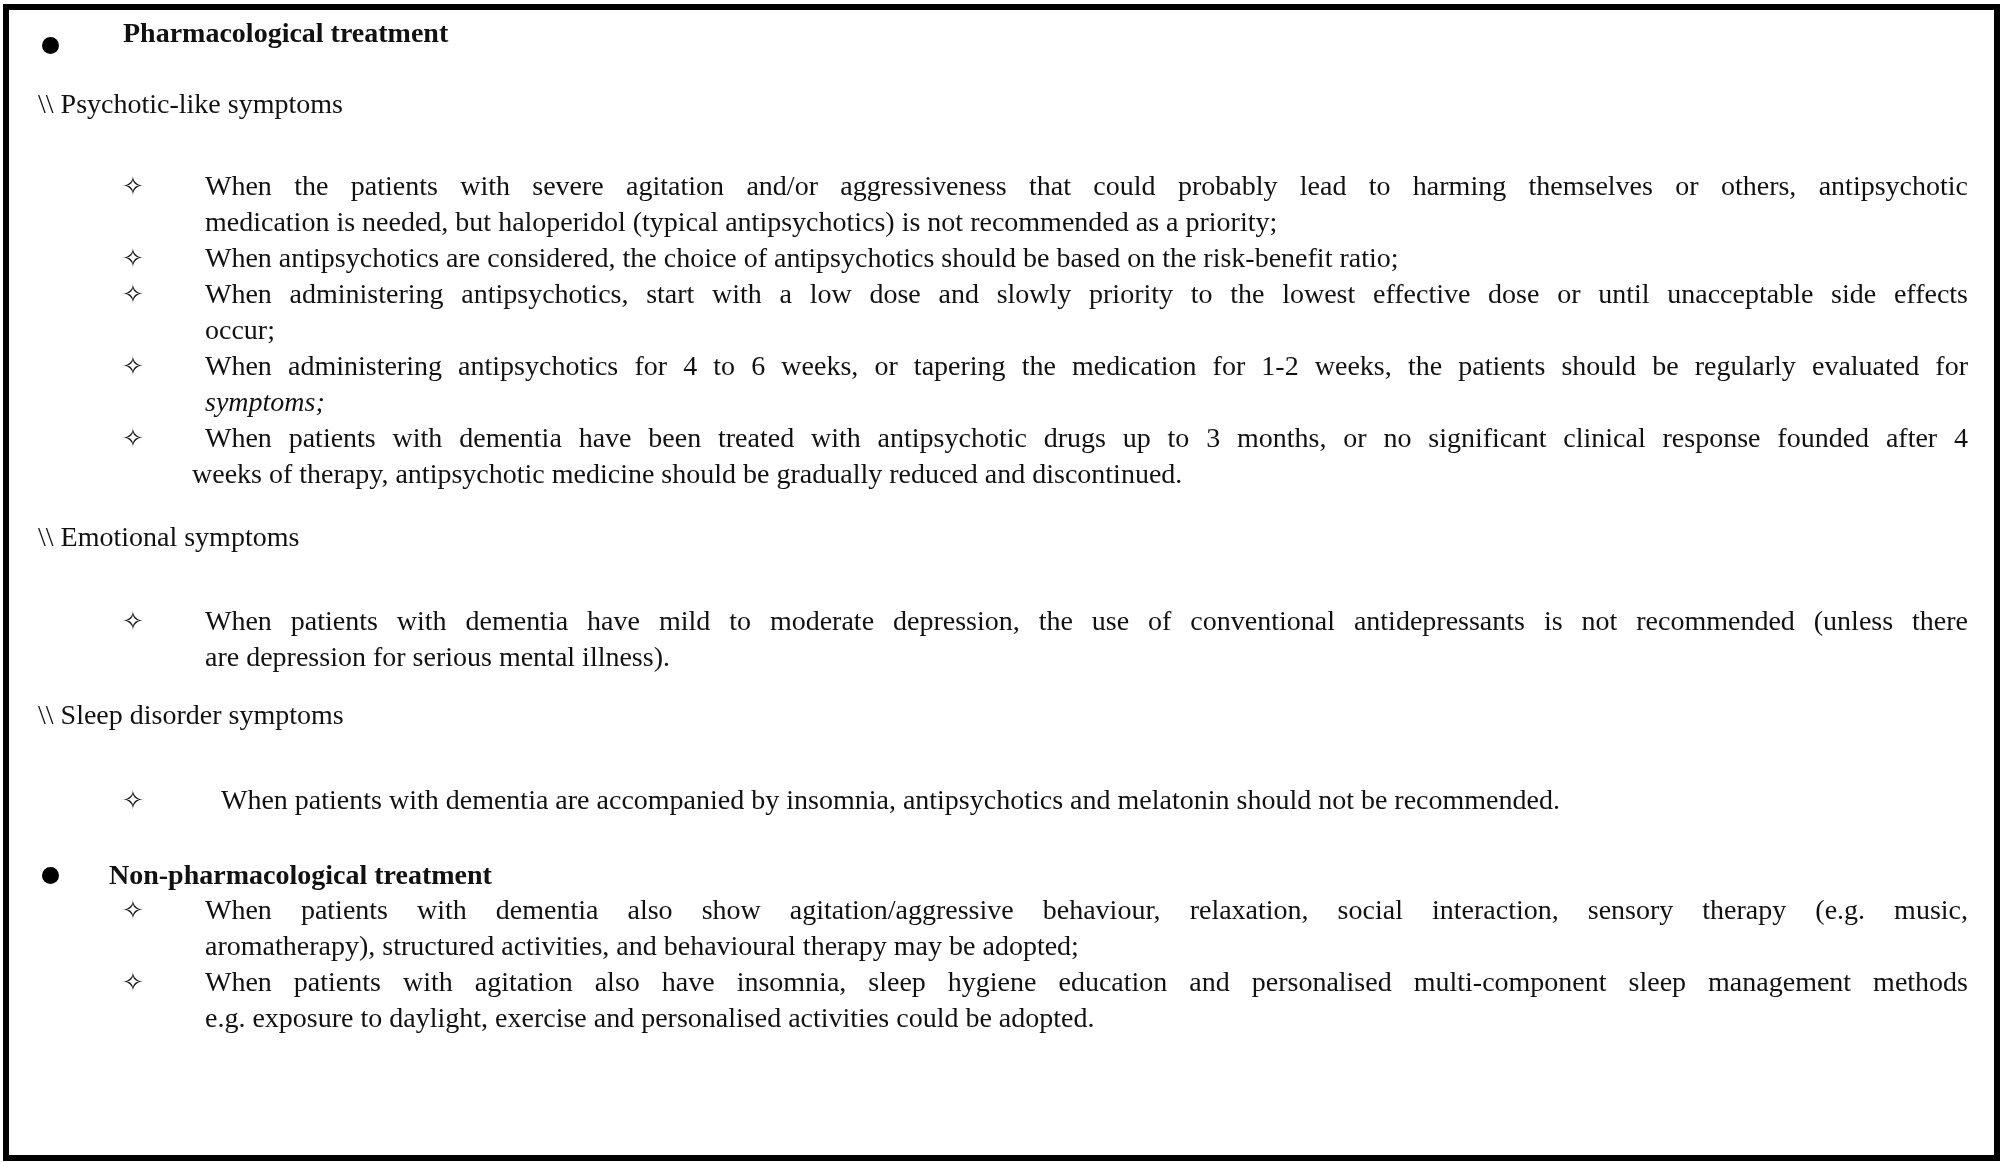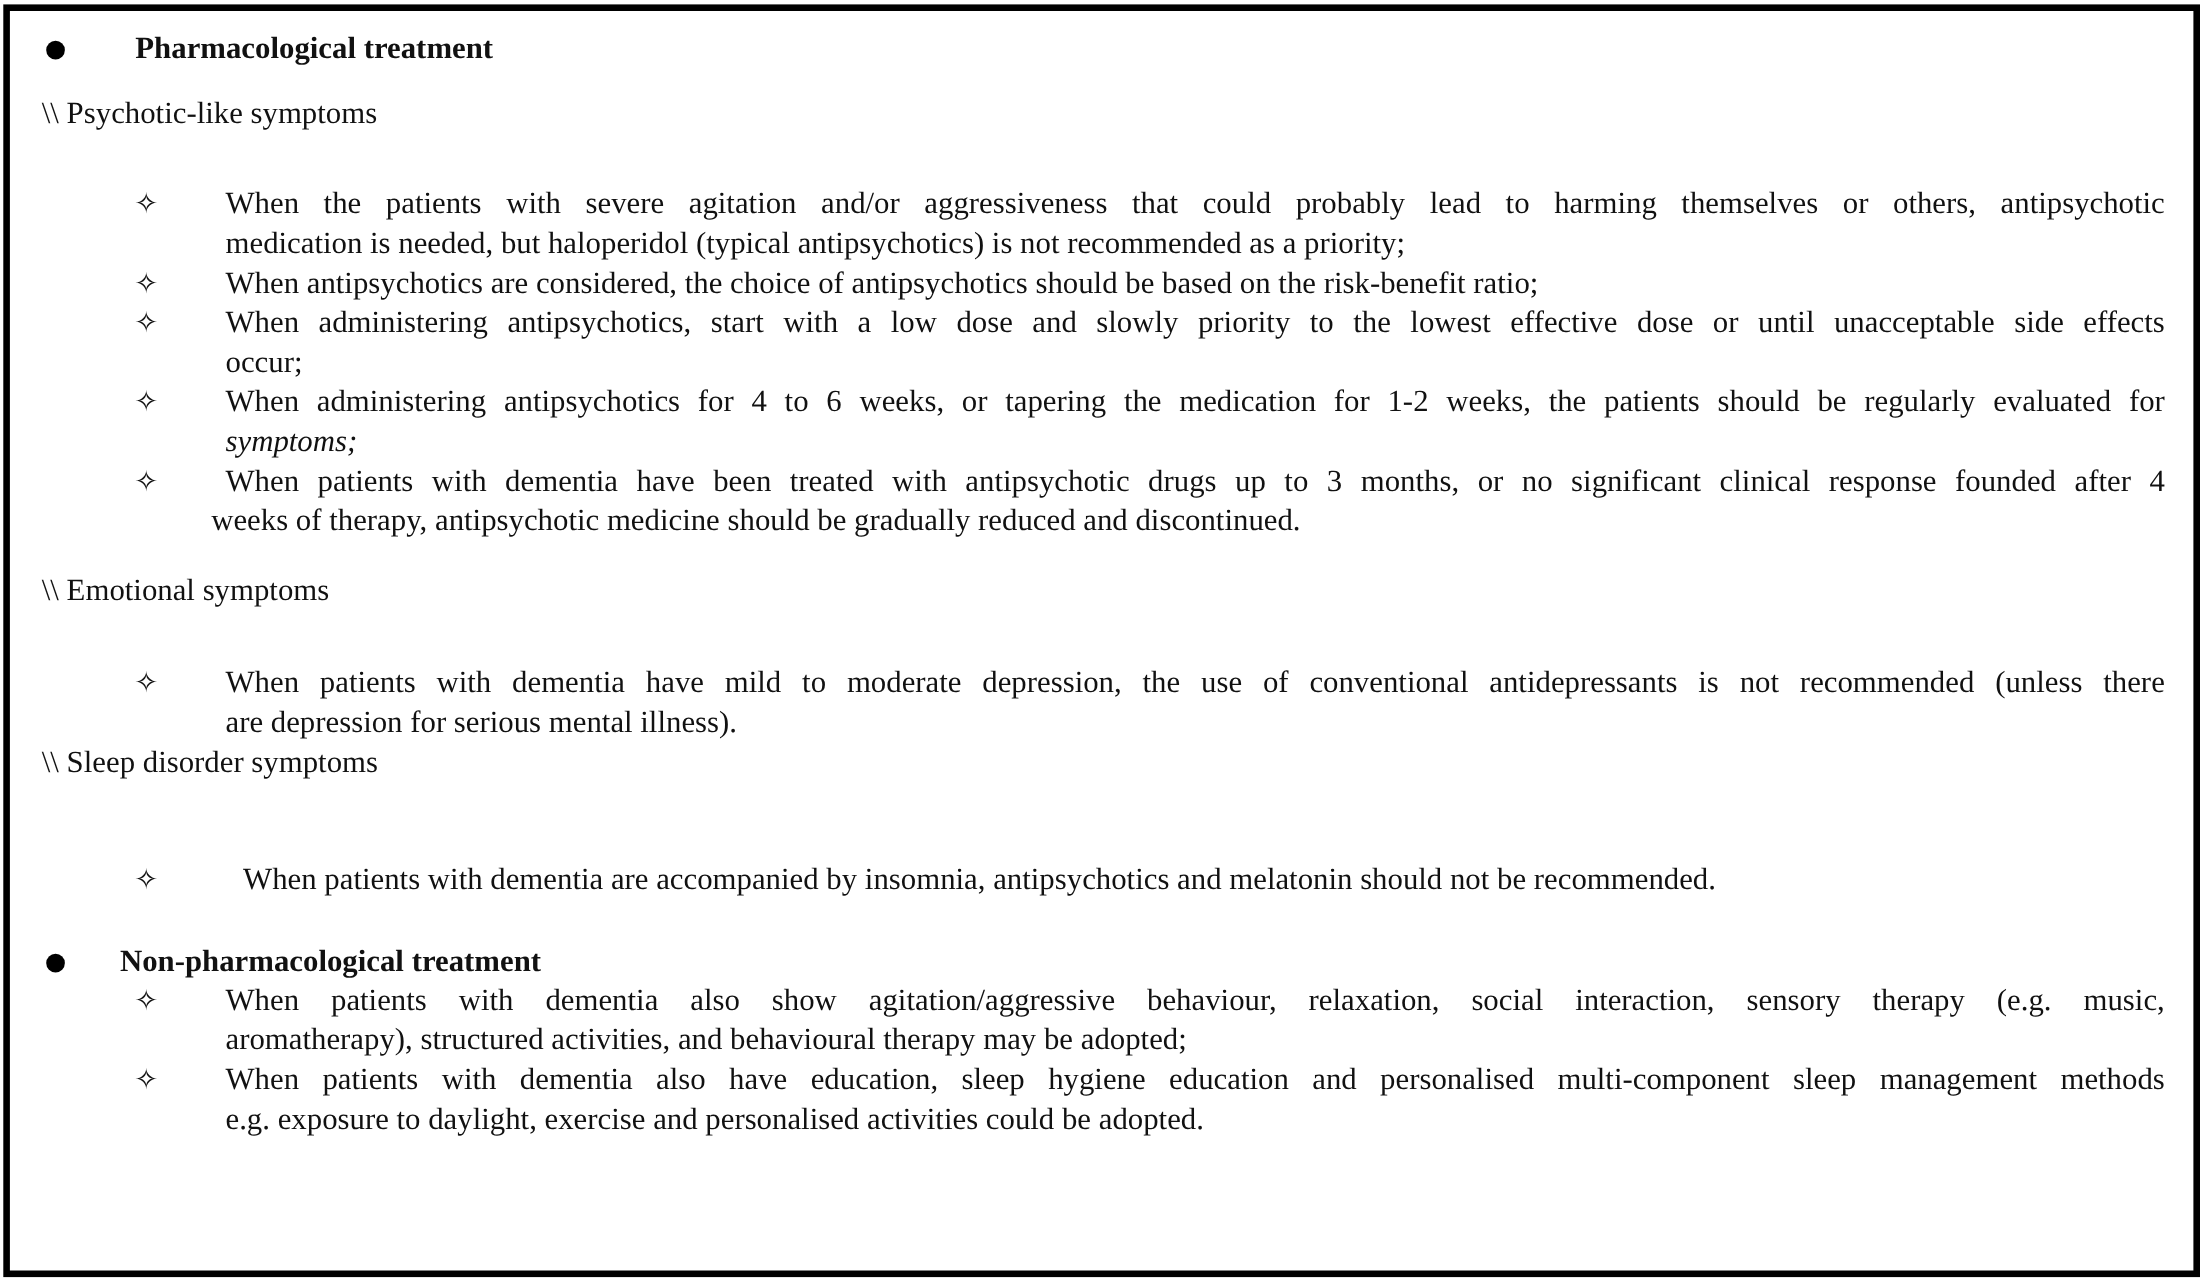--- a/index.html
+++ b/index.html
@@ -11,44 +11,44 @@
   .dot{position:absolute;width:17px;height:17px;border-radius:50%;background:#000;}
   .star{position:absolute;font-size:26px;line-height:36px;font-family:"DejaVu Sans",sans-serif;}
 </style>
 </head>
 <body>
 
 <div class="frame"></div>
 
 <div id="content">
     <span class="dot" style="top: 37px; left: 42px;"></span>
-    <div class="ln bold" style="top: 27px; left: 123px;">Pharmacological treatment</div>
+    <div class="ln bold" style="top: 15px; left: 123px;">Pharmacological treatment</div>
     <div class="ln" style="top: 86px; left: 38px;">\\ Psychotic-like symptoms</div>
     <span class="star" style="top: 168px; left: 122px;">✧</span>
     <div class="ln j" style="top: 168px; left: 205px;">When the patients with severe agitation and/or aggressiveness that could probably lead to harming themselves or others, antipsychotic</div>
     <div class="ln" style="top: 204px; left: 205px;">medication is needed,   but haloperidol (typical antipsychotics) is not recommended as a priority;</div>
     <span class="star" style="top: 240px; left: 122px;">✧</span>
     <div class="ln" style="top: 240px; left: 205px;">When antipsychotics are considered, the choice of antipsychotics should be based on the risk-benefit ratio;</div>
     <span class="star" style="top: 276px; left: 122px;">✧</span>
     <div class="ln j" style="top: 276px; left: 205px;">When administering antipsychotics, start with a low dose and slowly priority to the lowest effective dose or until unacceptable side effects</div>
     <div class="ln" style="top: 312px; left: 205px;">occur;</div>
     <span class="star" style="top: 348px; left: 122px;">✧</span>
     <div class="ln j" style="top: 348px; left: 205px;">When administering antipsychotics for 4 to 6 weeks, or tapering the medication for 1-2 weeks, the patients should be regularly evaluated for</div>
     <div class="ln" style="top: 384px; left: 205px; font-style: italic;">symptoms;</div>
     <span class="star" style="top: 420px; left: 122px;">✧</span>
     <div class="ln j" style="top: 420px; left: 205px;">When patients with dementia have been treated with antipsychotic drugs up to 3 months, or no significant clinical response founded after 4</div>
     <div class="ln" style="top: 456px; left: 192px;">weeks of therapy, antipsychotic medicine should be gradually reduced and discontinued.</div>
     <div class="ln" style="top: 519px; left: 38px;">\\ Emotional symptoms</div>
     <span class="star" style="top: 603px; left: 122px;">✧</span>
     <div class="ln j" style="top: 603px; left: 205px;">When patients with dementia have mild to moderate depression, the use of conventional antidepressants is not recommended (unless there</div>
     <div class="ln" style="top: 639px; left: 205px;">are depression for serious mental illness).</div>
-    <div class="ln" style="top: 676px; left: 38px;">\\ Sleep disorder symptoms</div>
+    <div class="ln" style="top: 697px; left: 38px;">\\ Sleep disorder symptoms</div>
     <span class="star" style="top: 782px; left: 122px;">✧</span>
     <div class="ln" style="top: 782px; left: 221px;"> When patients with dementia are accompanied by insomnia,   antipsychotics and melatonin should not be recommended.</div>
     <span class="dot" style="top: 867px; left: 42px;"></span>
     <div class="ln bold" style="top: 857px; left: 109px;">Non-pharmacological treatment</div>
     <span class="star" style="top: 892px; left: 122px;">✧</span>
     <div class="ln j" style="top: 892px; left: 205px;">When patients with dementia also show agitation/aggressive behaviour, relaxation, social interaction, sensory therapy (e.g. music,</div>
     <div class="ln" style="top: 928px; left: 205px;">aromatherapy), structured activities, and behavioural therapy may be adopted;</div>
     <span class="star" style="top: 964px; left: 122px;">✧</span>
-    <div class="ln j" style="top: 964px; left: 205px;">When patients with dementia also have education, sleep hygiene education and personalised multi-component sleep management methods</div>
+    <div class="ln j" style="top: 964px; left: 205px;">When patients with agitation also have insomnia, sleep hygiene education and personalised multi-component sleep management methods</div>
     <div class="ln" style="top: 1000px; left: 205px;">e.g. exposure to daylight, exercise and personalised activities  could be adopted.</div>
   </div>
 
 </body></html>

